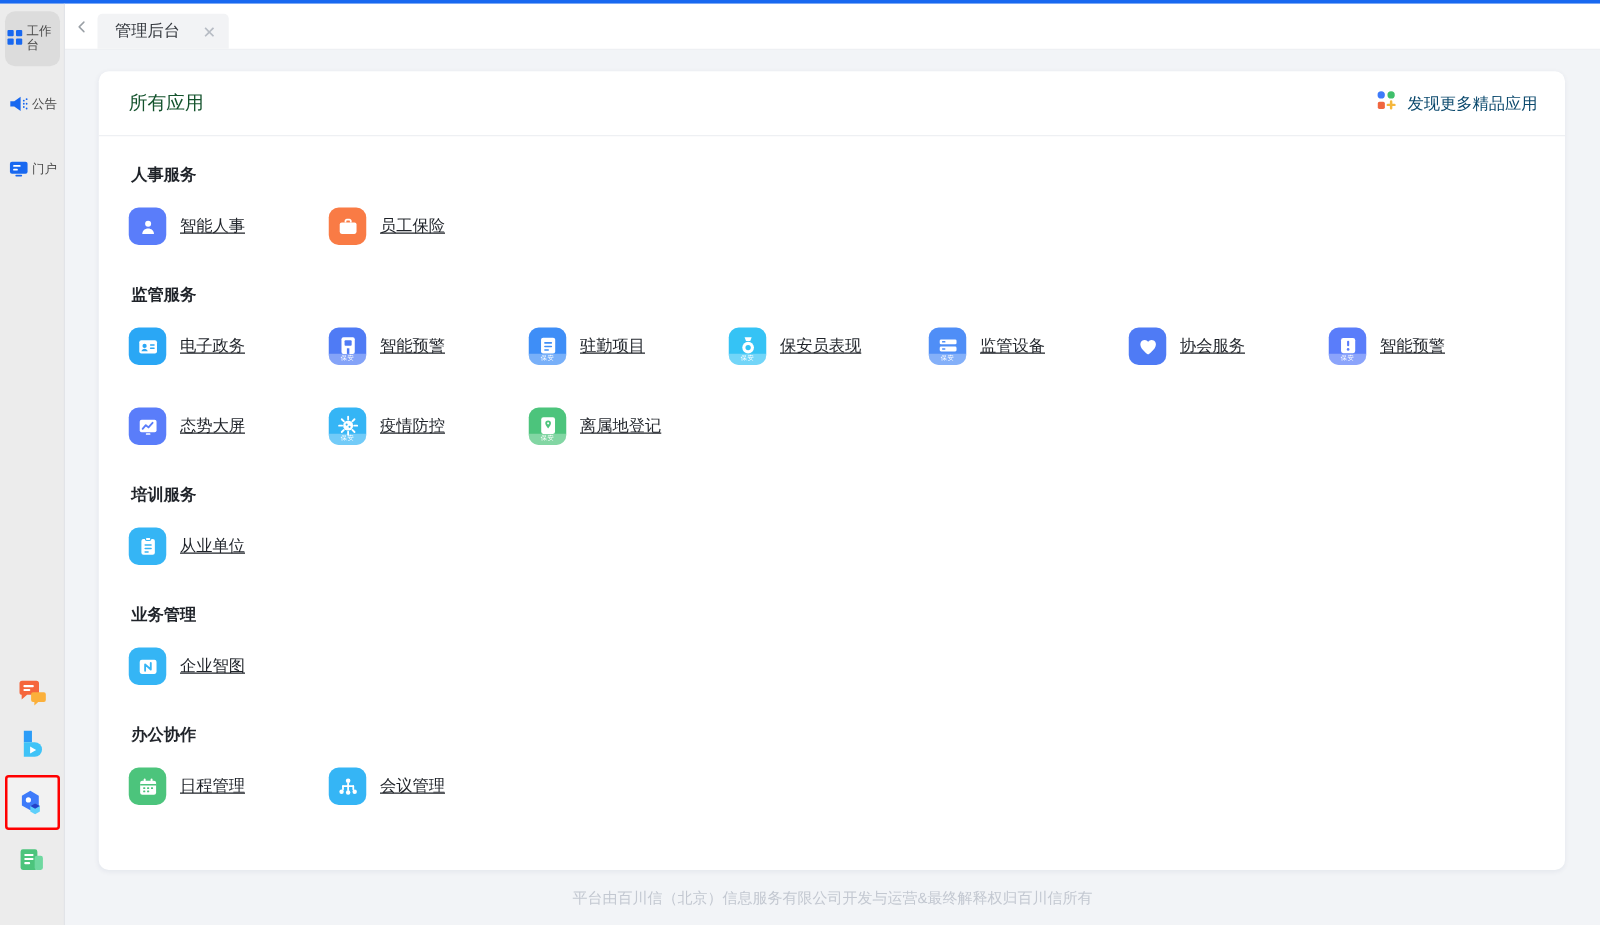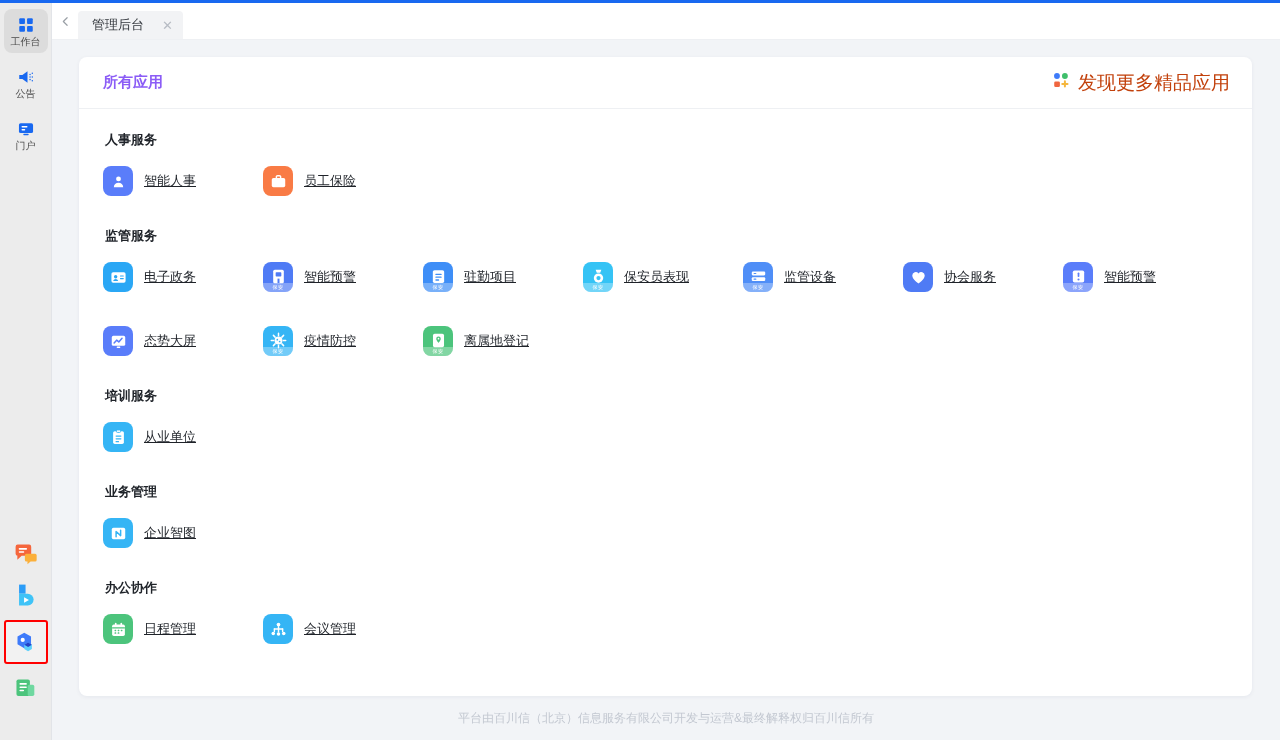--- a/index.html
+++ b/index.html
@@ -21,21 +21,21 @@
   .rail {
     position: absolute; top: 3px; left: 0; width: 52px; height: 737px;
     background: #ececec;
     border-right: 1px solid #e2e4e8;
     display: flex; flex-direction: column; align-items: center;
   }
   .rail-top { padding-top: 6px; width: 100%; display:flex; flex-direction:column; align-items:center; }
   .rail-item {
     width: 44px; height: 44px; margin-bottom: 8px;
     border-radius: 8px;
-    display: flex; flex-direction: column; align-items: center; justify-content: center;
+    display: flex; flex-direction: row; align-items: center; justify-content: center;
     gap: 2px; cursor: pointer;
   }
   .rail-item.active { background: #dcdcdc; }
   .rail-label { font-size: 10px; color: #4a4a4a; line-height: 11px; }
   .rail-icon { width: 18px; height: 18px; display:block; }
 
   .rail-bottom {
     position: absolute; bottom: 36px; left: 0; width: 52px;
     display: flex; flex-direction: column; align-items: center; gap: 10px;
   }
@@ -74,23 +74,23 @@
   .card {
     position: absolute; top: 17px; left: 27px; width: 1173px; height: 639px;
     background: #ffffff; border-radius: 8px;
     box-shadow: 0 1px 4px rgba(20,40,80,0.06);
   }
   .card-head {
     height: 52px; padding: 0 22px 0 24px;
     display: flex; align-items: center; justify-content: space-between;
     border-bottom: 1px solid #eef0f3;
   }
-  .card-title { font-size: 15px; font-weight: bold; color: #8b5cf6; }
+  .card-title { font-size: 15px; font-weight: normal; color: #14532d; }
   .discover { display: flex; align-items: center; gap: 8px; cursor: pointer; }
-  .discover-label { font-size: 19px; color: #c2410c; }
+  .discover-label { font-size: 13px; color: #0c4a6e; }
 
   .card-body { padding: 18px 24px 0 24px; }
   .group { margin-bottom: 4px; }
   .group-title {
     font-size: 13px; font-weight: bold; color: #1f2329;
     margin: 14px 0 0 2px;
   }
   .group:first-child .group-title { margin-top: 4px; }
   .apps { display: flex; flex-wrap: wrap; }
   .app {

